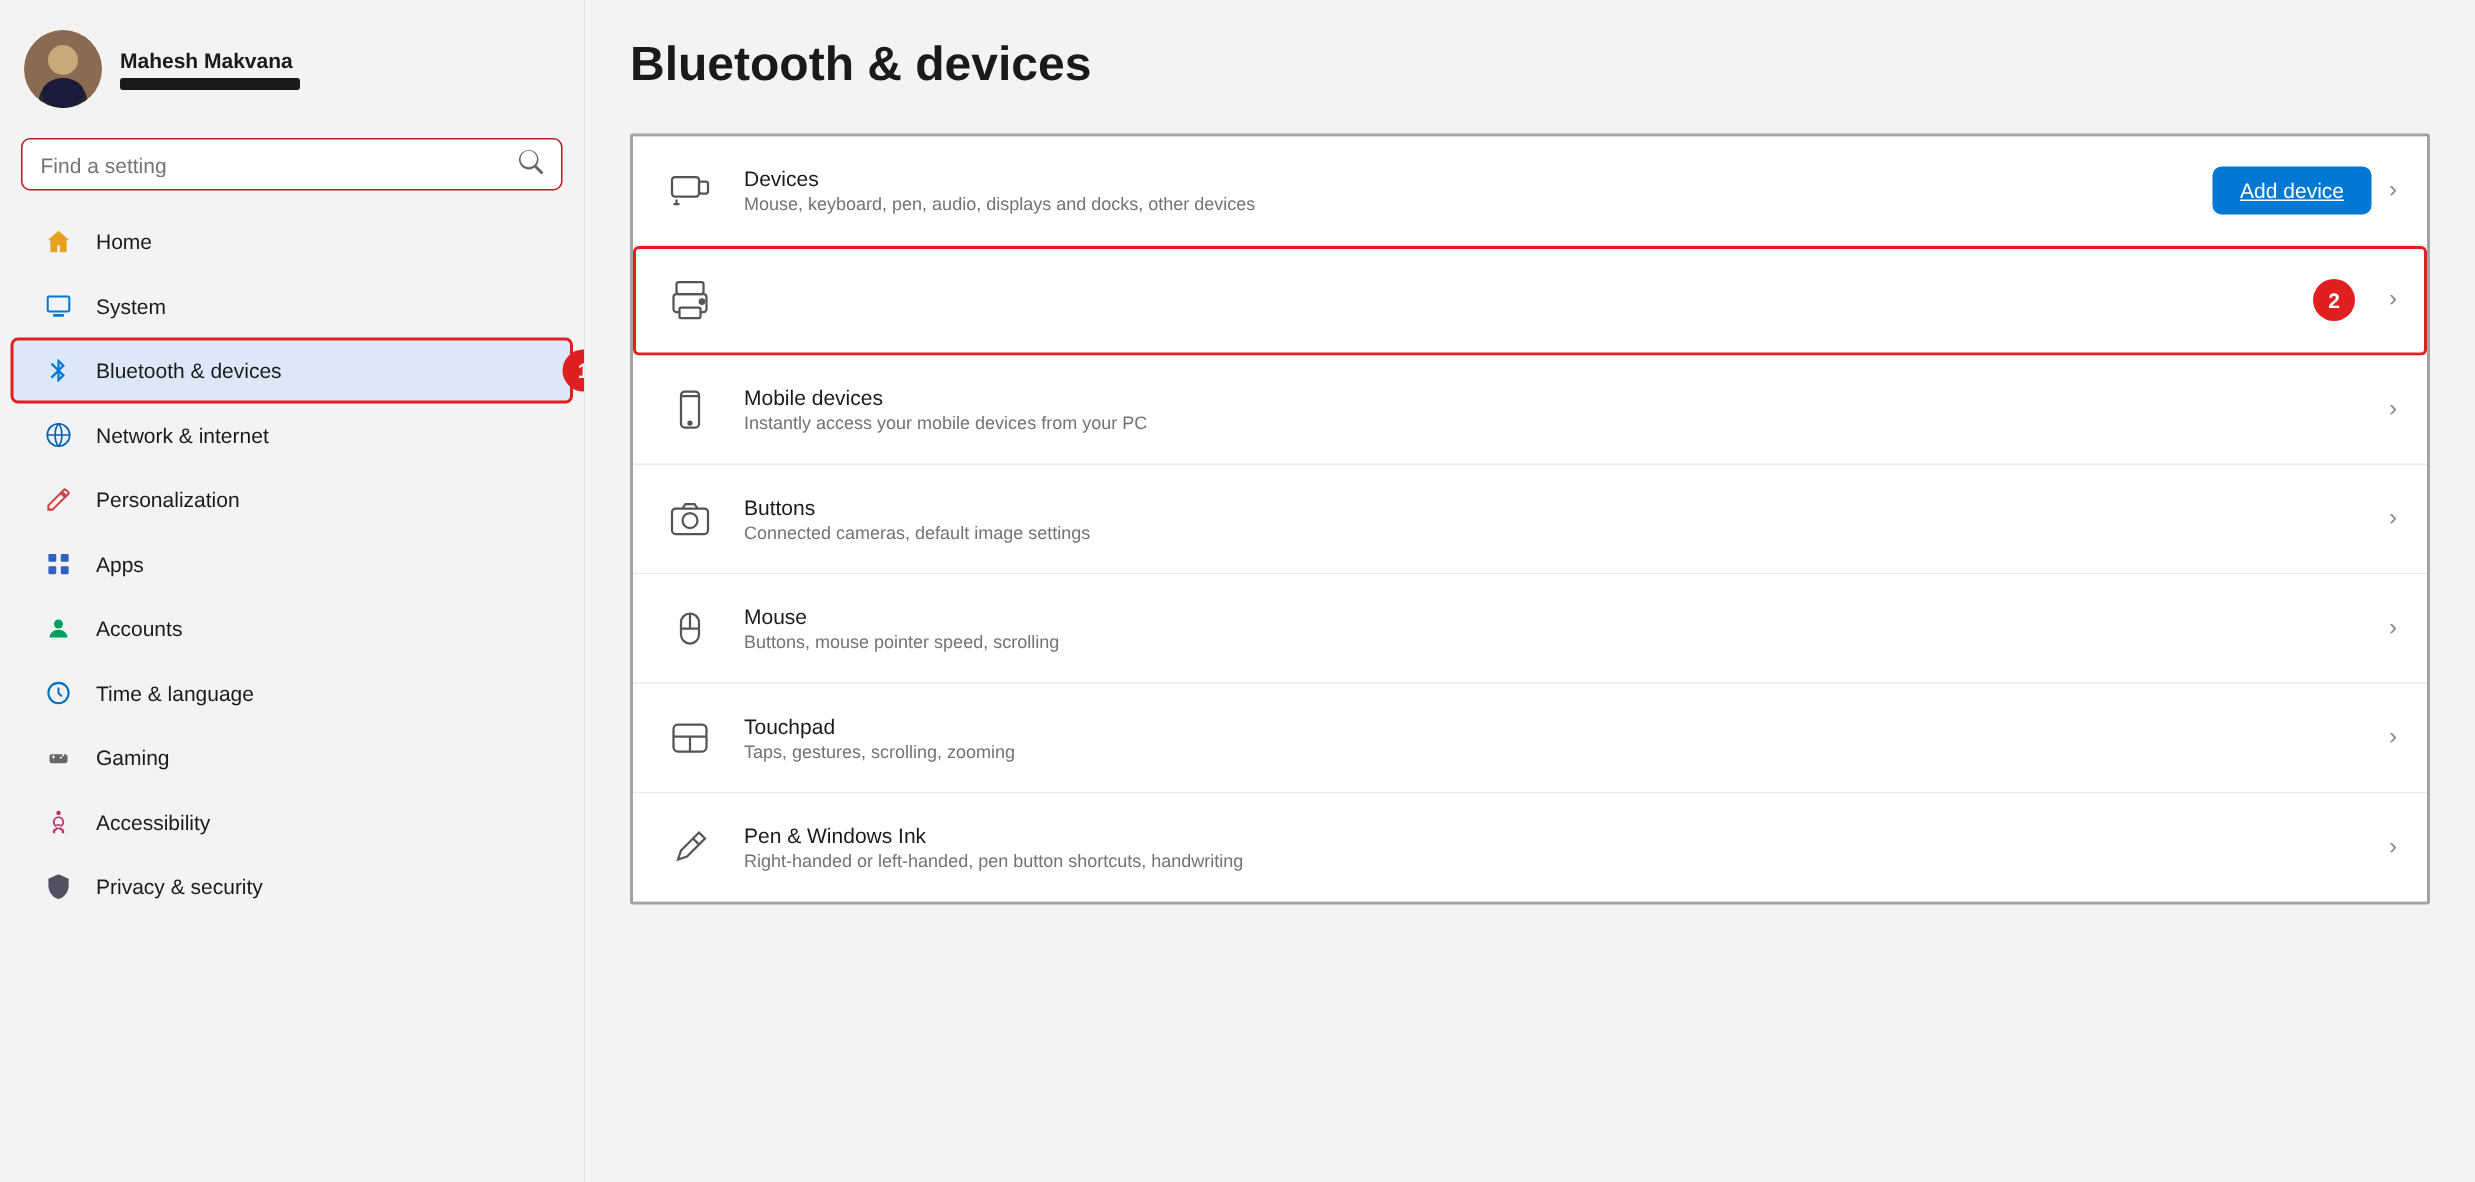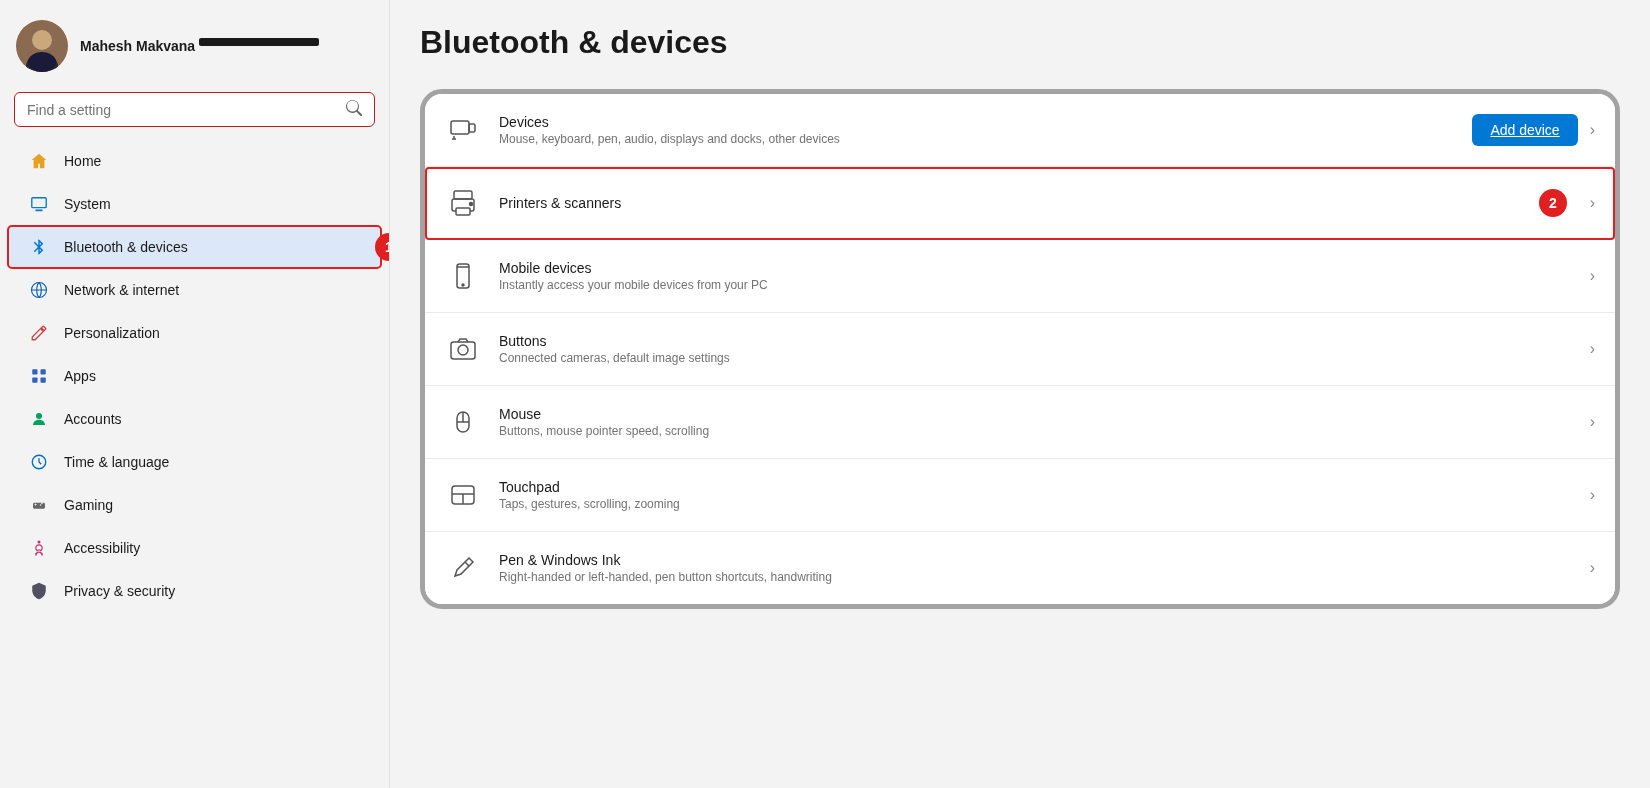--- a/index.html
+++ b/index.html
@@ -36,21 +36,21 @@
       height: 52px;
       border-radius: 50%;
       background: #c0a080;
       overflow: hidden;
       flex-shrink: 0;
       position: relative;
     }
 
     .profile-info {
       display: flex;
-      flex-direction: row;
+      flex-direction: column;
       gap: 4px;
     }
 
     .profile-name {
       font-size: 14px;
       font-weight: 600;
       color: #1a1a1a;
     }
 
     .profile-bar {
@@ -138,23 +138,23 @@
       font-weight: 600;
       color: #1a1a1a;
       margin-bottom: 24px;
     }
 
     .settings-list {
       display: flex;
       flex-direction: column;
       gap: 0;
       background: #fff;
-      border-radius: 22px;
+      border-radius: 2px;
       overflow: hidden;
-      border: 5px solid #a3a3a3;
+      border: 2px solid #a3a3a3;
       margin-top: 28px;
     }
 
     .setting-item {
       display: flex;
       align-items: center;
       padding: 18px 20px;
       gap: 18px;
       border-bottom: 1px solid #ebebeb;
       cursor: pointer;
@@ -458,21 +458,20 @@
     <div class="setting-item" style="outline: 2.5px solid #e02020; outline-offset: -2px; border-radius: 4px; position: relative;">
       <span class="setting-icon">
         <svg width="28" height="28" viewBox="0 0 28 28" fill="none" stroke="#555" stroke-width="1.5">
           <rect x="5" y="2" width="18" height="8" rx="1.5"></rect>
           <rect x="3" y="10" width="22" height="12" rx="2"></rect>
           <rect x="7" y="19" width="14" height="7" rx="1" fill="#fff" stroke="#555"></rect>
           <circle cx="22" cy="15" r="1.5" fill="#555"></circle>
         </svg>
       </span>
       <div class="setting-text">
-        <span class="setting-title">Printers &amp; scanners</span>
       </div>
       <div class="setting-action">
         <div class="setting-badge">2</div>
         <span class="chevron" style="margin-left: 40px;">›</span>
       </div>
     </div>
 
     <div class="setting-item">
       <span class="setting-icon">
         <svg width="28" height="28" viewBox="0 0 28 28" fill="none" stroke="#555" stroke-width="1.5">

